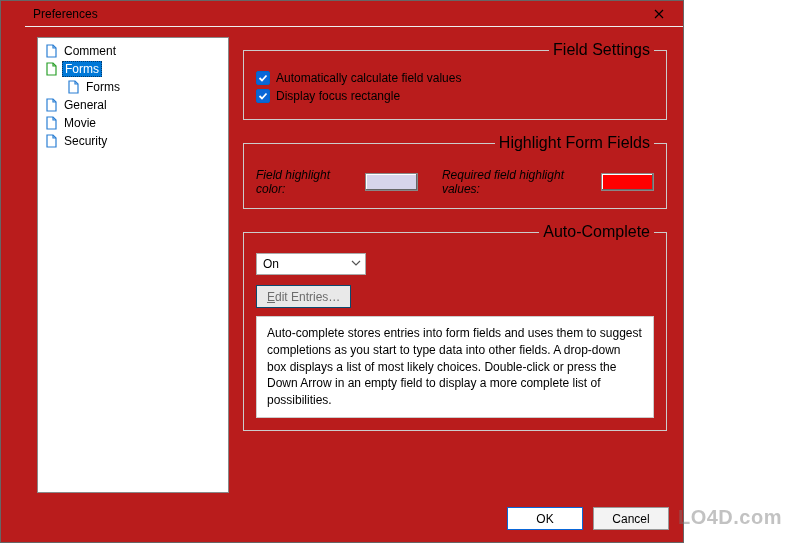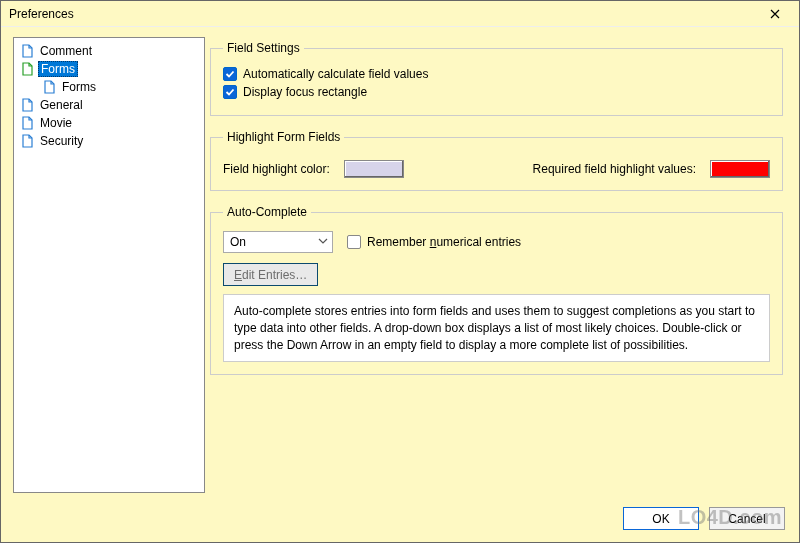--- a/index.html
+++ b/index.html
@@ -8,25 +8,26 @@
     font-family: "Segoe UI", Tahoma, sans-serif;
     font-size: 12px;
     background: #ffffff;
     color: #000;
     width: 800px;
     height: 543px;
     overflow: hidden;
   }
   .window {
     border: 1px solid #666;
-    width: 800px;
+    width: 684px;
     height: 543px;
     display: flex;
     flex-direction: column;
-    background: #fef9c3;
+    background: #b91c1c;
+    padding-left: 24px;
   }
   .titlebar {
     height: 26px;
     display: flex;
     align-items: center;
     justify-content: space-between;
     padding: 0 8px;
     border-bottom: 1px solid #eee;
   }
   .titlebar .title { font-size: 12px; }
@@ -36,21 +37,21 @@
     display: flex;
     align-items: center;
     justify-content: center;
     cursor: pointer;
   }
   .close-btn svg { width: 10px; height: 10px; }
   .content {
     flex: 1;
     display: flex;
     padding: 10px 12px 6px 12px;
-    gap: 1px;
+    gap: 10px;
   }
   .sidebar {
     width: 192px;
     border: 1px solid #888;
     background: #fff;
     padding: 4px 0;
     overflow: auto;
   }
   .tree-item {
     display: flex;
@@ -77,23 +78,24 @@
     flex: 1;
     padding: 0 4px;
     overflow: auto;
   }
   fieldset {
     border: 1px solid #ccc;
     margin: 4px 0 14px 0;
     padding: 8px 12px 12px 12px;
   }
   legend {
-    font-size: 12px;
+    font-size: 16px;
     color: #000;
     padding: 0 4px;
+    text-align: right;
   }
   .row {
     display: flex;
     align-items: center;
     margin: 4px 0;
   }
   .checkbox {
     width: 14px; height: 14px;
     border: 1px solid #0066cc;
     border-radius: 2px;
@@ -104,20 +106,21 @@
   }
   .checkbox svg { width: 10px; height: 10px; }
   .checkbox.unchecked {
     background: #fff; border: 1px solid #888;
   }
   .color-row {
     display: flex;
     align-items: center;
     gap: 12px;
     margin-top: 8px;
+    font-style: italic;
   }
   .color-label { margin-right: 2px; }
   .color-swatch {
     width: 60px; height: 18px;
     border: 1px solid #888;
     box-shadow: inset -1px -1px 0 #666, inset 1px 1px 0 #fff;
     cursor: pointer;
   }
   .spacer { flex: 1; }
   .select-row {
@@ -297,24 +300,20 @@
         <legend>Auto-Complete</legend>
         <div class="select-row">
           <div class="select">
             <span>On</span>
             <span class="chev">
               <svg width="10" height="10" viewBox="0 0 10 10">
                   <path d="M1 3 L5 7 L9 3" stroke="#555" stroke-width="1.2" fill="none"></path>
                 </svg>
             </span>
           </div>
-          <div class="row" style="margin:0">
-            <span class="checkbox unchecked"></span>
-            <span>Remember <u>n</u>umerical entries</span>
-          </div>
         </div>
         <div class="btn">
           <span><u>E</u>dit Entries…</span>
         </div>
         <div class="desc-box">Auto-complete stores entries into form fields and uses them to suggest completions as you start to type data into other fields. A drop-down box displays a list of most likely choices. Double-click or press the Down Arrow in an empty field to display a more complete list of possibilities.</div>
       </fieldset>
 
     </div>
   </div>
 

